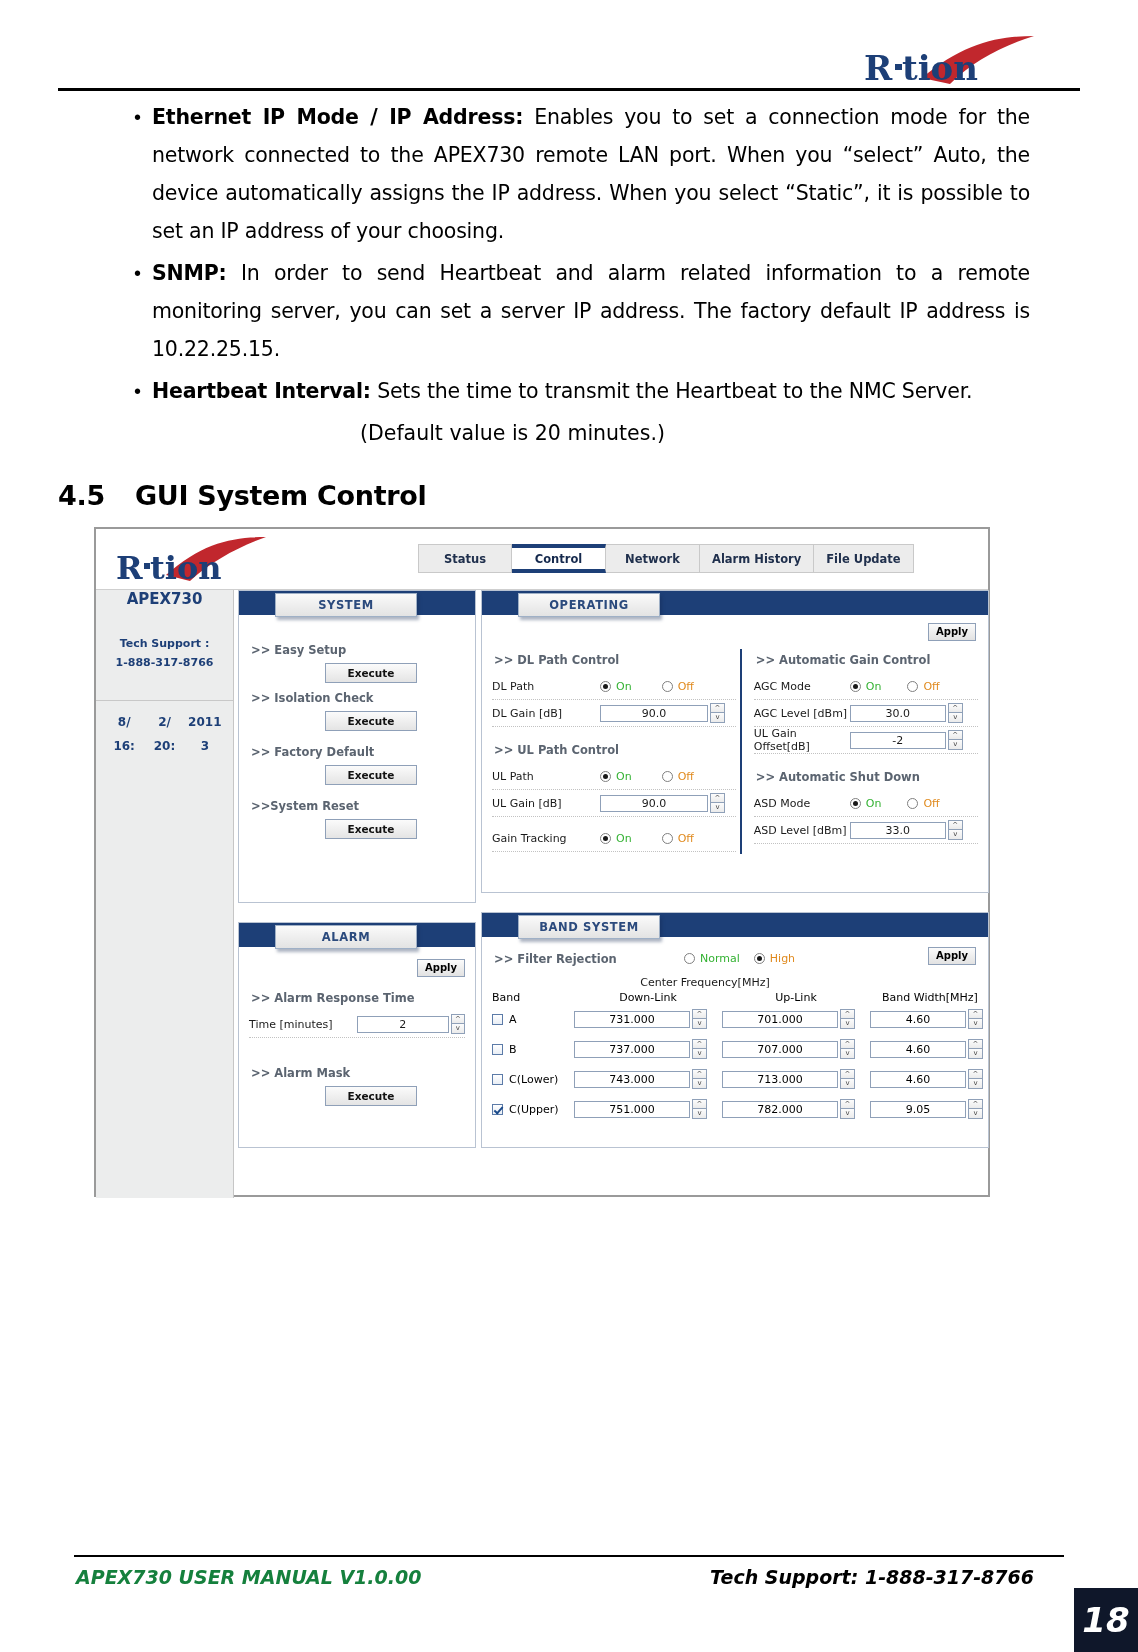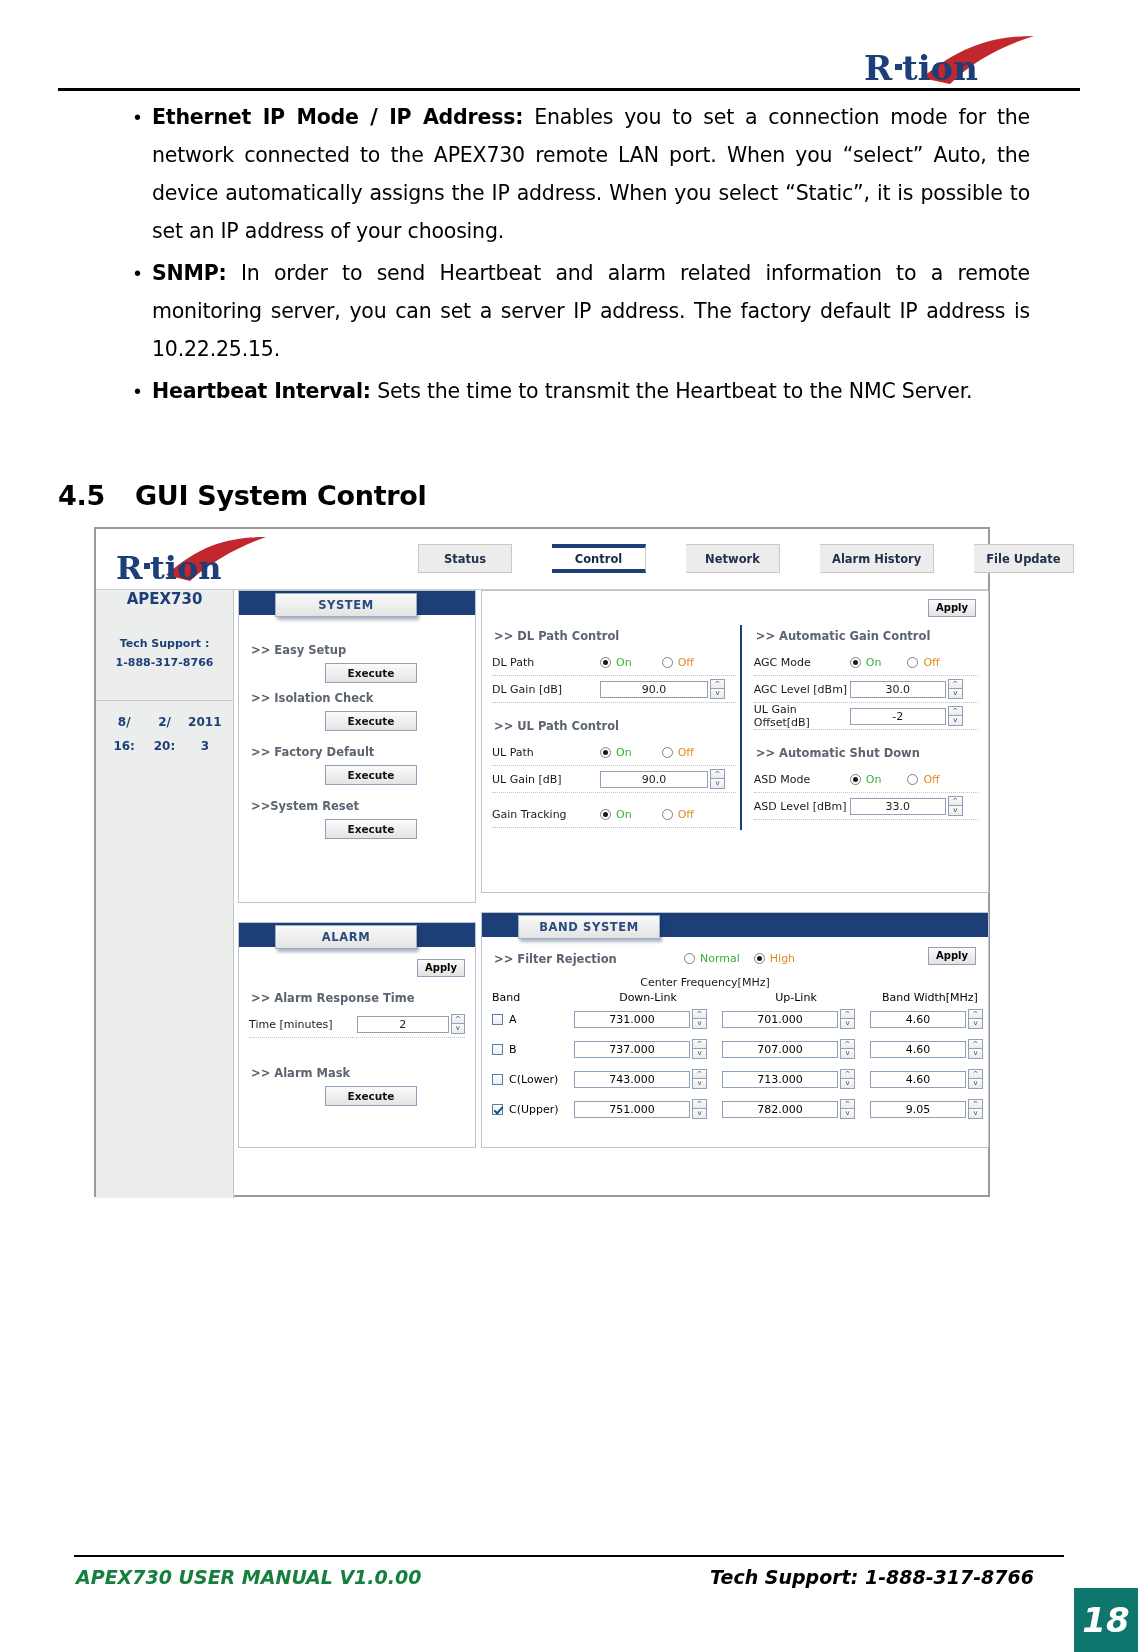--- a/index.html
+++ b/index.html
@@ -95,21 +95,20 @@
   }
   .gui-logo {
     position: absolute;
     left: 18px; top: 6px;
     width: 160px; height: 50px;
   }
   .tabs {
     position: absolute;
     left: 322px; top: 15px;
     display: flex;
-    gap: 40px;
   }
   .tab {
     height: 29px;
     min-width: 94px;
     padding: 0 12px;
     background: #ececec;
     border: 1px solid #c9c9c9;
     border-left: none;
     display: flex; align-items: center; justify-content: center;
     font-size: 11.5px; font-weight: bold;
@@ -379,21 +378,21 @@
     font-size: 19px;
     font-weight: bold;
     font-style: italic;
     color: #000;
     font-family: "DejaVu Sans", sans-serif;
   }
   .page-num {
     position: absolute;
     right: 0px; top: 1588px;
     width: 64px; height: 64px;
-    background: #0f766e;
+    background: #0f172a;
     color: #fff;
     font-size: 34px;
     font-style: italic;
     font-weight: bold;
     display: flex; align-items: center; justify-content: center;
     font-family: "DejaVu Sans", sans-serif;
   }
 </style>
 </head>
 <body>
@@ -419,20 +418,21 @@
   <div class="bullet-para">
     <div class="bullet-dot">•</div>
     <div class="bullet-text"><b>SNMP:</b><span> In order to send Heartbeat and alarm related information to a remote monitoring server, you can set a server IP address. The factory default IP address is 10.22.25.15.</span></div>
   </div>
 
   <div class="bullet-para">
     <div class="bullet-dot">•</div>
     <div class="bullet-text nojust"><b>Heartbeat Interval:</b><span> Sets the time to transmit the Heartbeat to the NMC Server.</span></div>
   </div>
 
+  <div class="indent-center">(Default value is 20 minutes.)</div>
 </div>
 
 <div class="section-heading">
   <span class="num">4.5</span><span>GUI System Control</span>
 </div>
 
 <div class="gui-shot">
 
   <div class="gui-topbar">
     <div class="gui-logo">
@@ -508,20 +508,23 @@
             </div>
             <div class="sec-title" style="margin-top:28px;">&gt;&gt; Alarm Mask</div>
             <div class="btn-exec">Execute</div>
           </div>
         </div>
       </div>
 
       <div class="panel-col-right">
 
         <div class="panel" style="height:303px;">
+          <div class="panel-head">
+            <div class="panel-tab">OPERATING</div>
+          </div>
           <div class="panel-body" style="padding-top:10px; display:flex;">
             <div class="btn-apply" style="right:12px; top:8px;">Apply</div>
 
             <div style="width:250px; padding-top:22px;">
               <div class="sec-title">&gt;&gt; DL Path Control</div>
               <div class="frow">
                 <div class="flabel">DL Path</div>
                 <div class="radio-grp">
                   <span class="radio on">
                       <span class="dot"></span>

